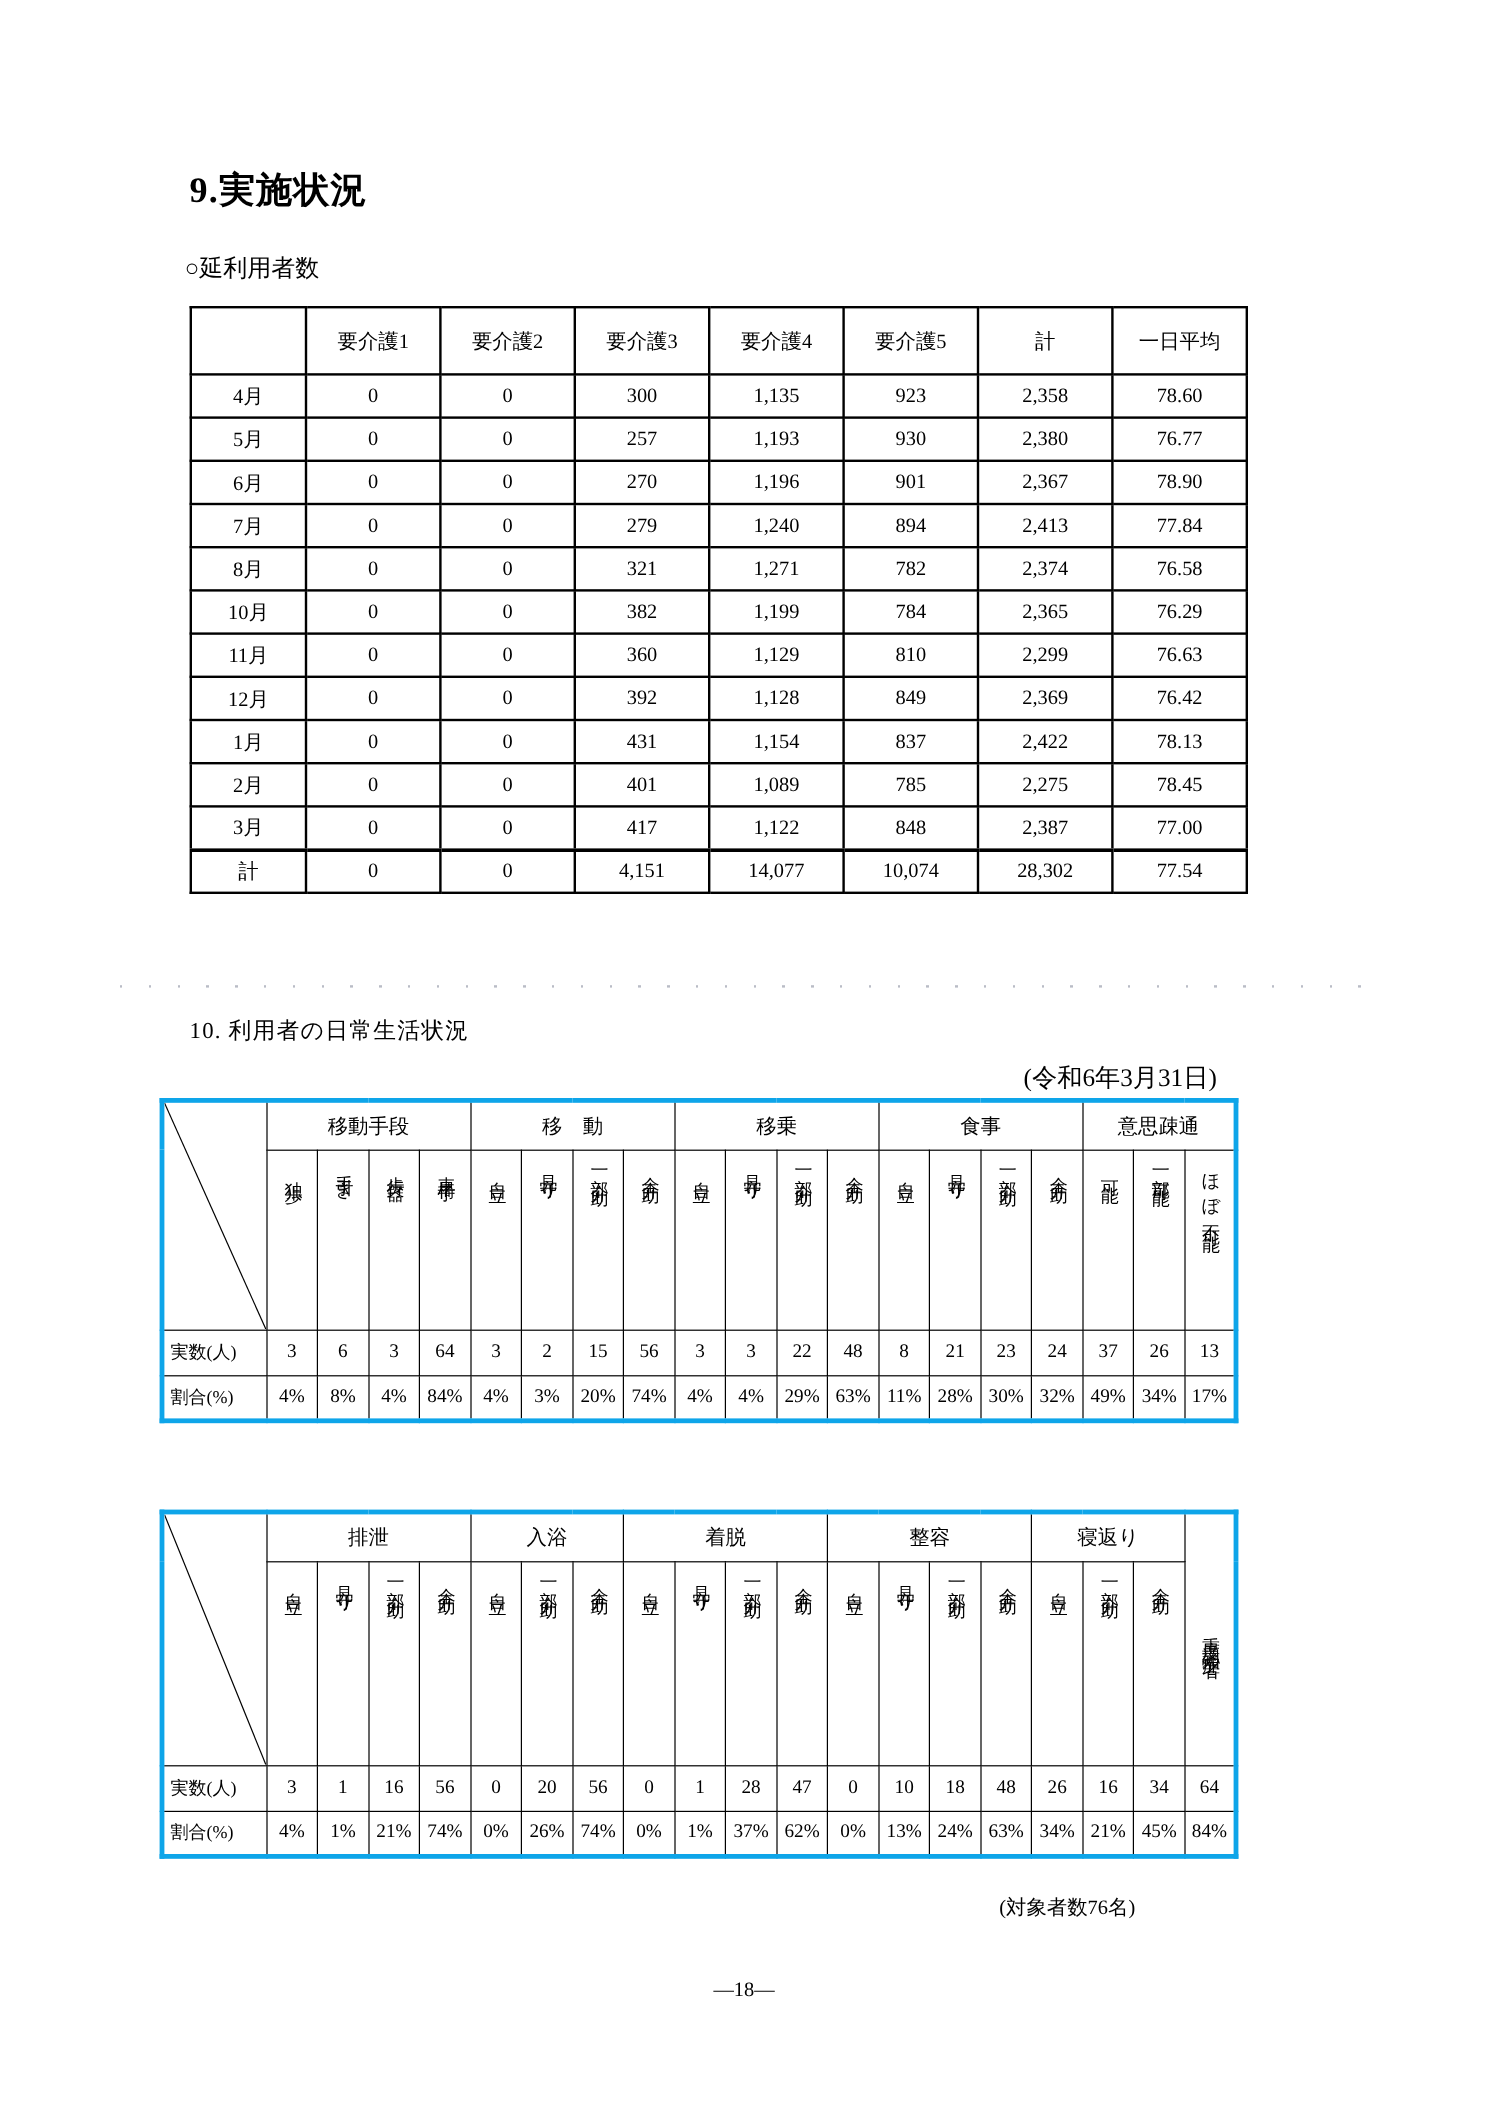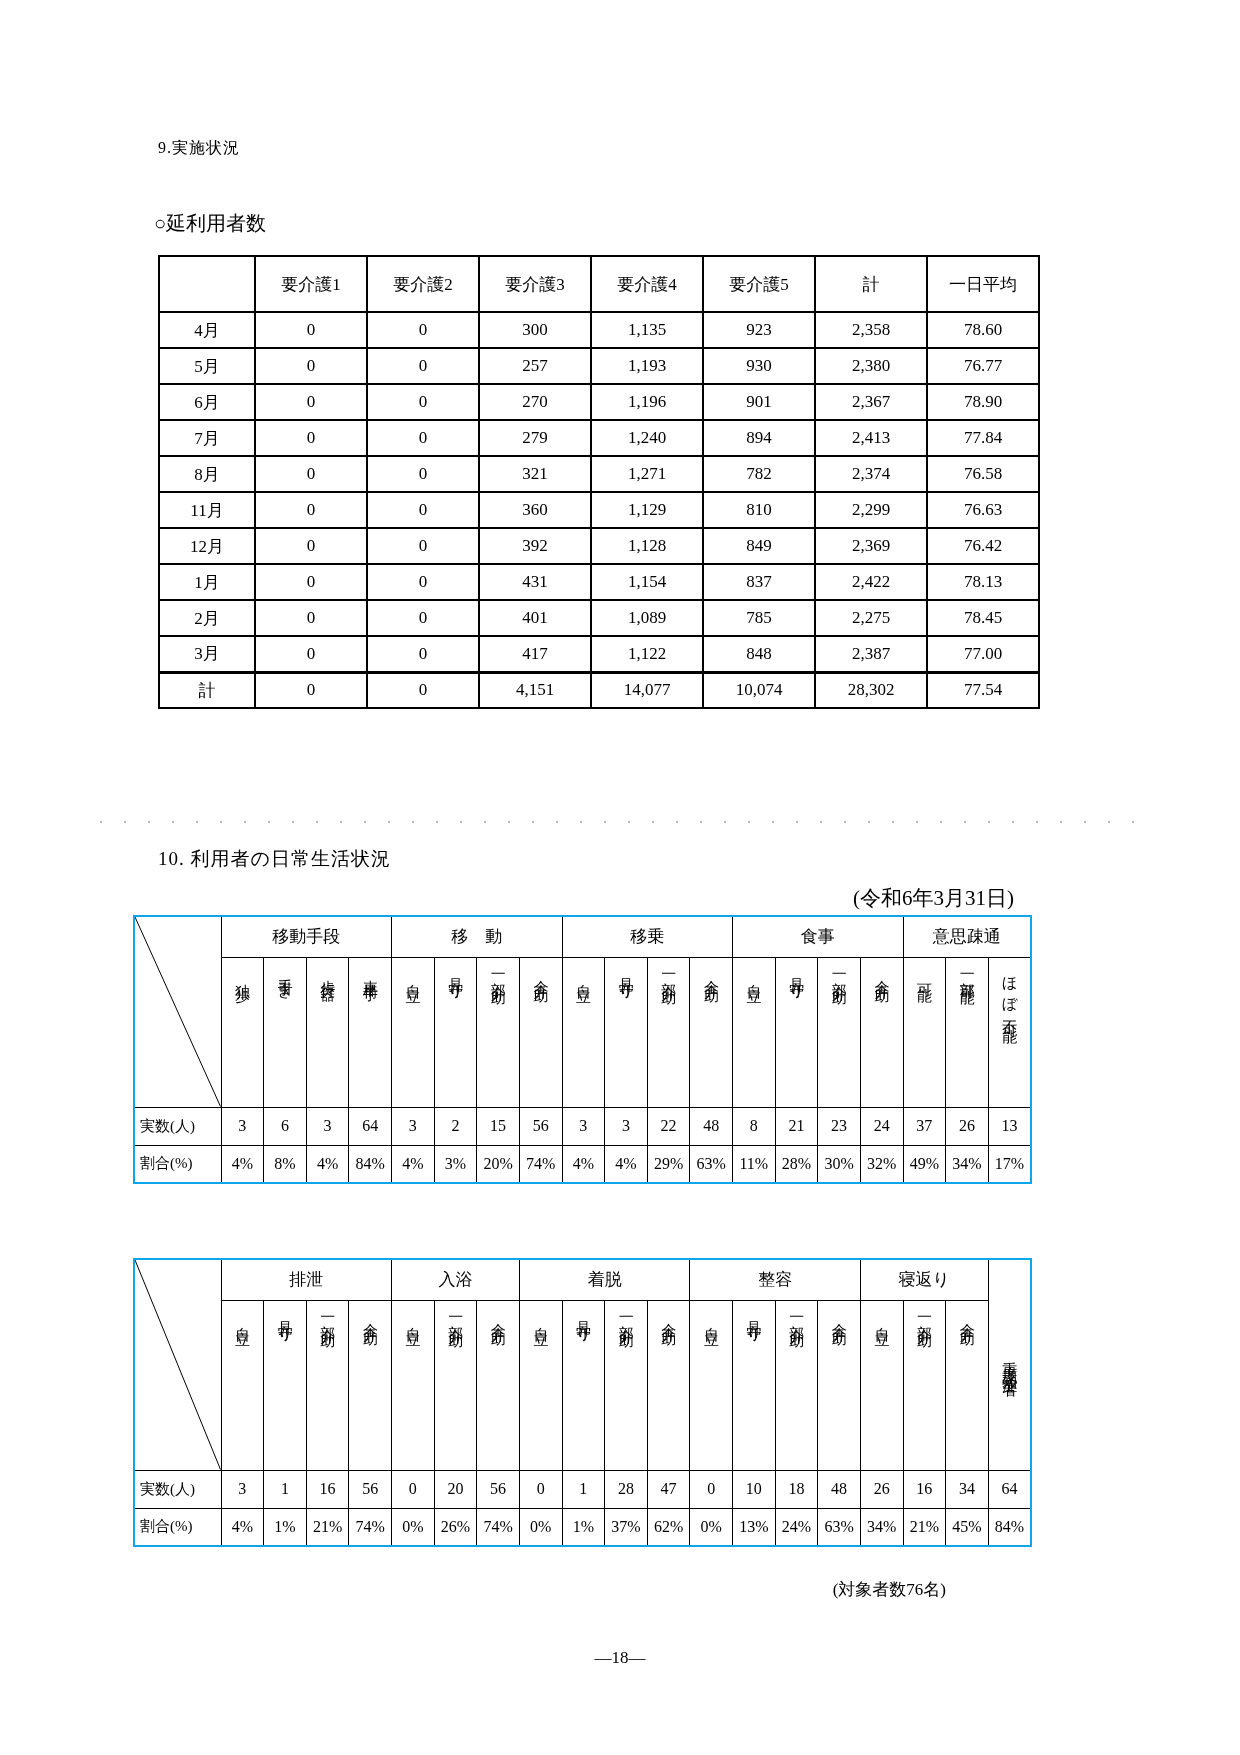--- a/index.html
+++ b/index.html
@@ -8,21 +8,21 @@
   .page {
     position: relative;
     width: 1240px;
     height: 1755px;
     background: #fff;
     color: #000;
     font-family: "Liberation Serif", "DejaVu Serif", serif;
   }
 
   
-  .h9      { position:absolute; left:158px; top:138px; font-size:16px; letter-spacing:1px; }
+  .h9      { position:absolute; left:158px; top:138px; font-size:30px; letter-spacing:1px;font-weight:bold; }
   .caption { position:absolute; left:154px; top:210px; font-size:20px; }
   .h10     { position:absolute; left:158px; top:846px; font-size:19px; letter-spacing:1px; }
   .date-note     { position:absolute; left:158px; top:884px; width:856px; text-align:right; font-size:21px; }
   .subjects-note { position:absolute; left:158px; top:1578px; width:788px; text-align:right; font-size:17px; }
   .page-num      { position:absolute; left:0; top:1648px; width:1240px; text-align:center; font-size:17px; }
 
   .dotted {
     position:absolute; left:100px; top:821px; width:1046px; height:2px;
     background-image: repeating-linear-gradient(to right, #b9bcc6 0 2px, transparent 2px 24px);
   }
@@ -39,21 +39,21 @@
     font-size:17px; font-weight:normal; text-align:center;
     overflow:hidden; white-space:nowrap;
   }
   .t1 thead th { height:56px; }
   .t1 tbody tr:last-child td { border-top-width:3px; }
 
   
   .t2 {
     position:absolute; left:133px; width:899px;
     border-collapse:collapse; table-layout:fixed;
-    border:2px solid #0ea5e9;
+    border:4px solid #0ea5e9;
     padding-left:12px;
   }
   .t2a { top:915px; }
   .t2b { top:1258px; }
   .t2 th, .t2 td {
     border:1.5px solid #000;
     padding:0; font-weight:normal; text-align:center;
     overflow:hidden;
   }
   .t2 tr.groups th { height:41px; font-size:17px; }
@@ -149,20 +149,30 @@
         </tr>
         <tr>
           <td>8月</td>
           <td>0</td>
           <td>0</td>
           <td>321</td>
           <td>1,271</td>
           <td>782</td>
           <td>2,374</td>
           <td>76.58</td>
+        </tr>
+        <tr>
+          <td>10月</td>
+          <td>0</td>
+          <td>0</td>
+          <td>382</td>
+          <td>1,199</td>
+          <td>784</td>
+          <td>2,365</td>
+          <td>76.29</td>
         </tr>
         <tr>
           <td>11月</td>
           <td>0</td>
           <td>0</td>
           <td>360</td>
           <td>1,129</td>
           <td>810</td>
           <td>2,299</td>
           <td>76.63</td>

